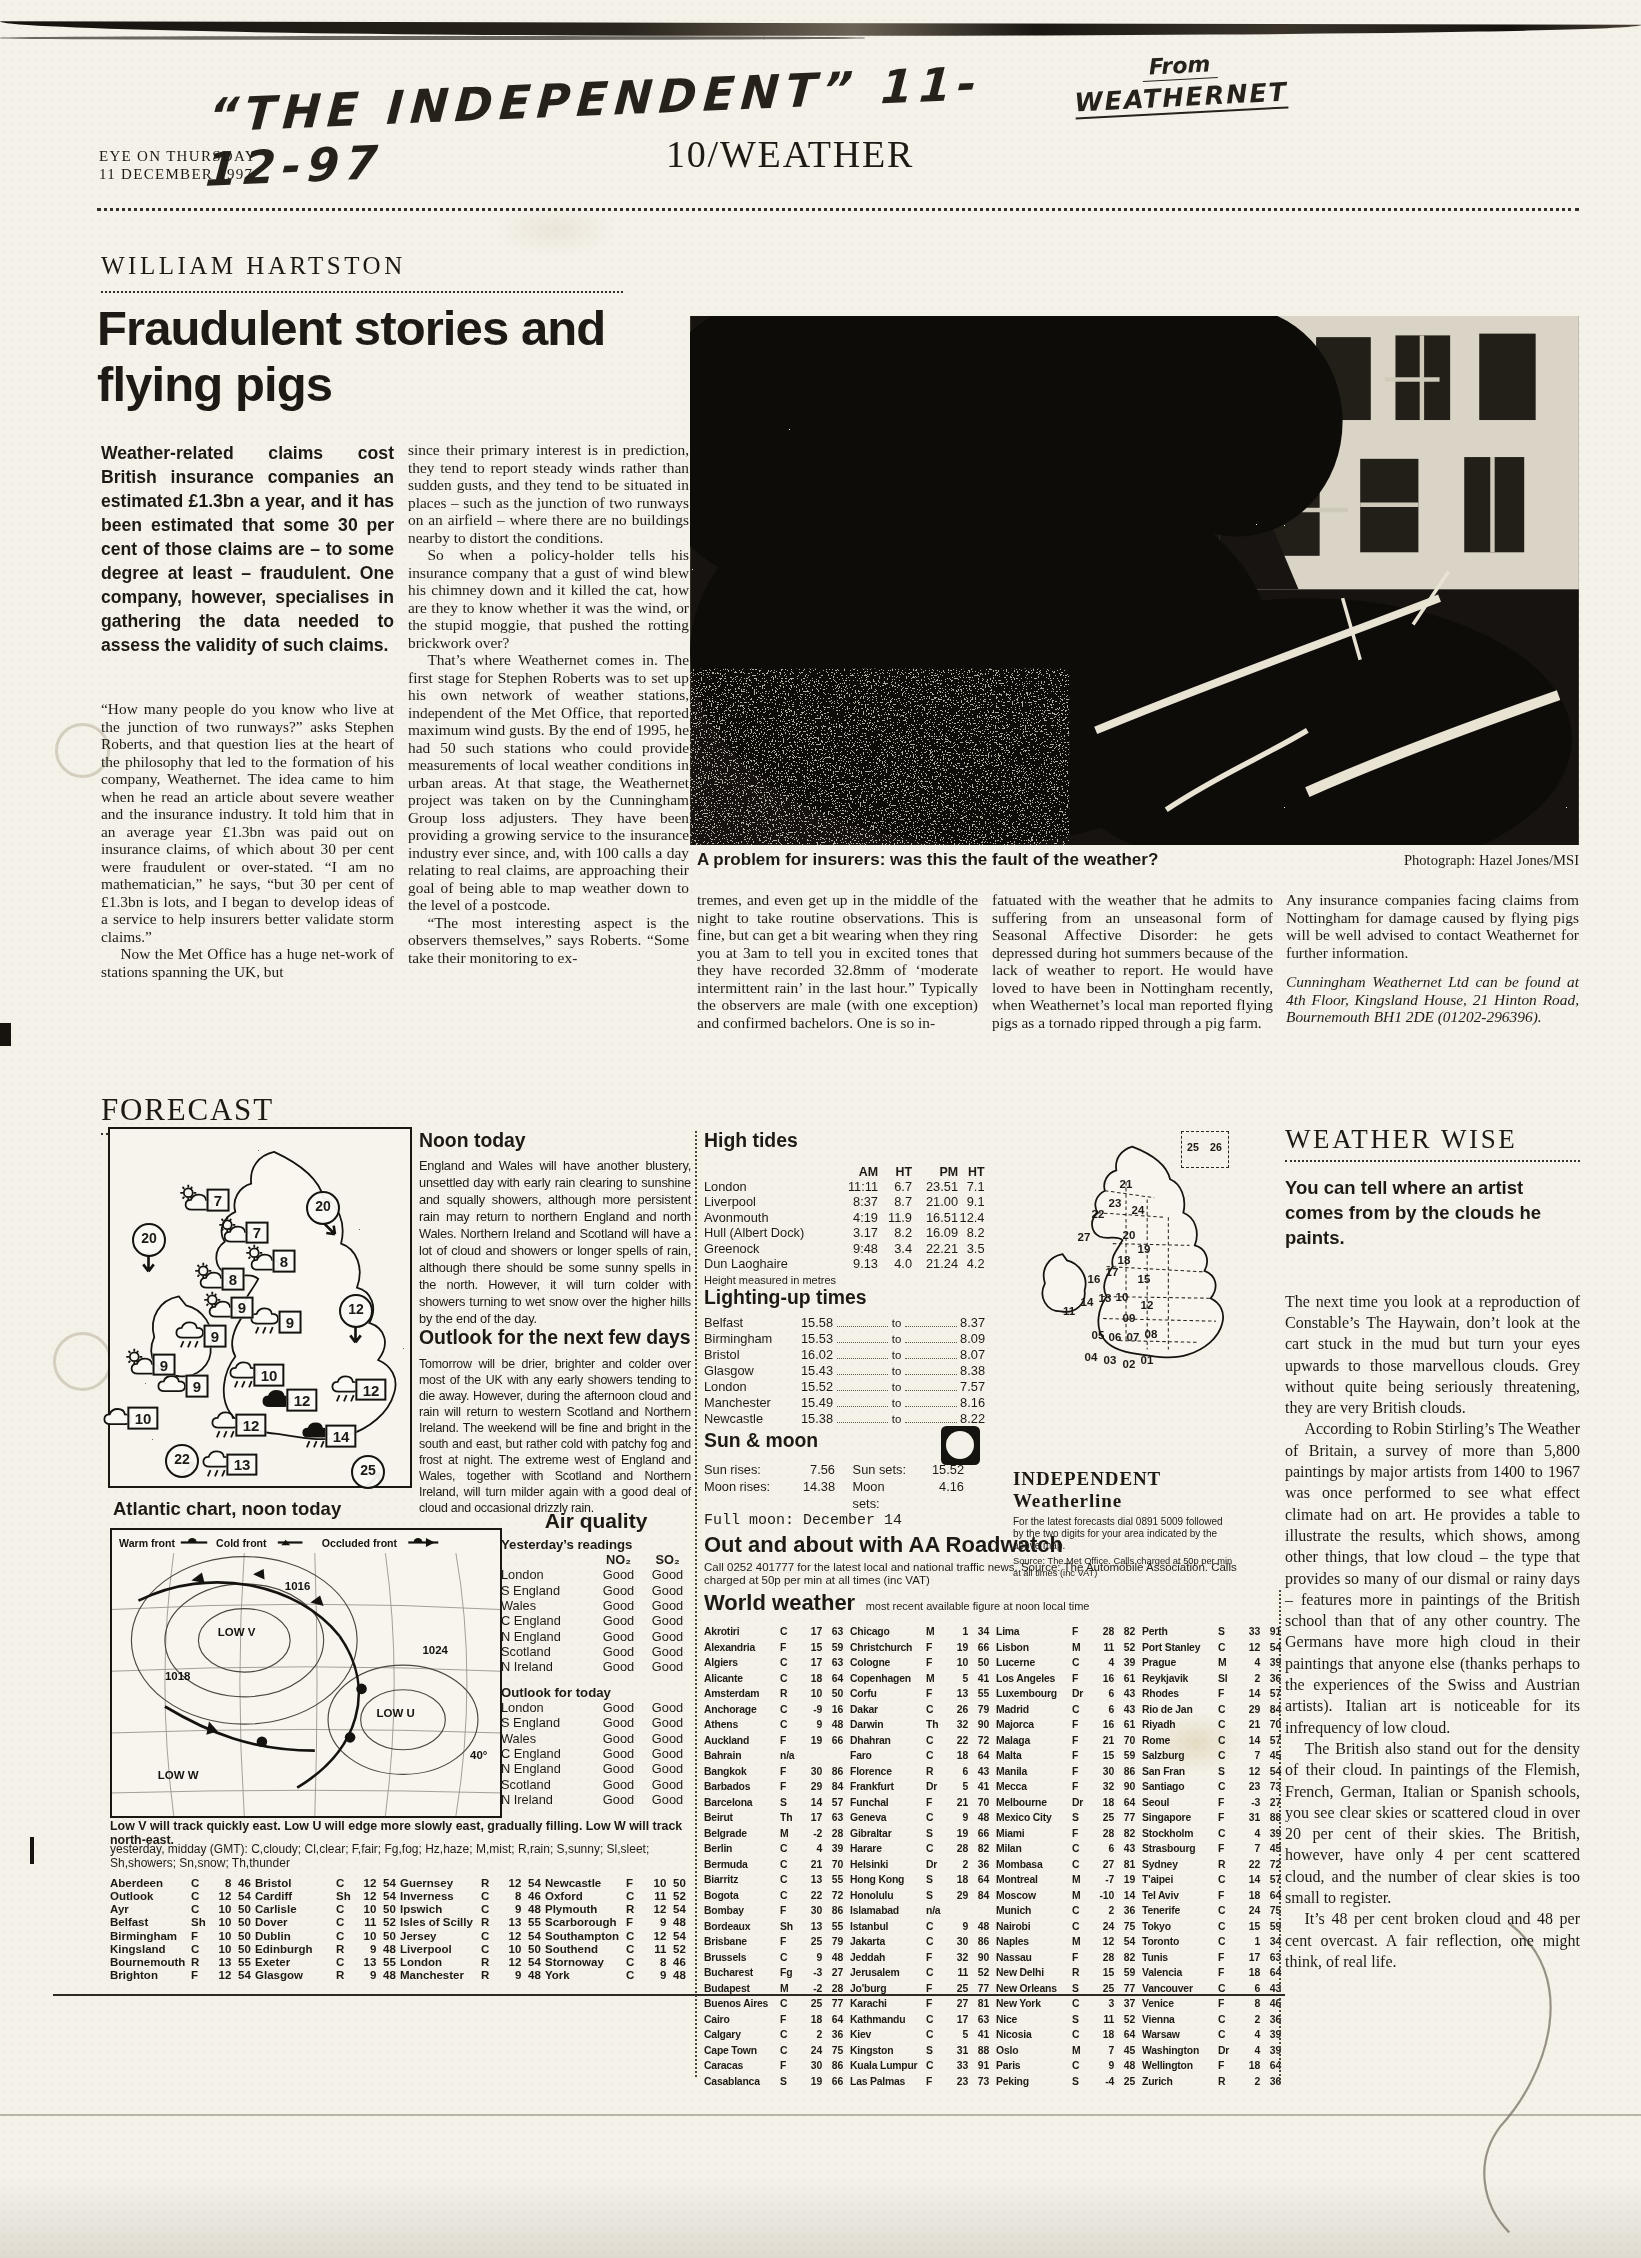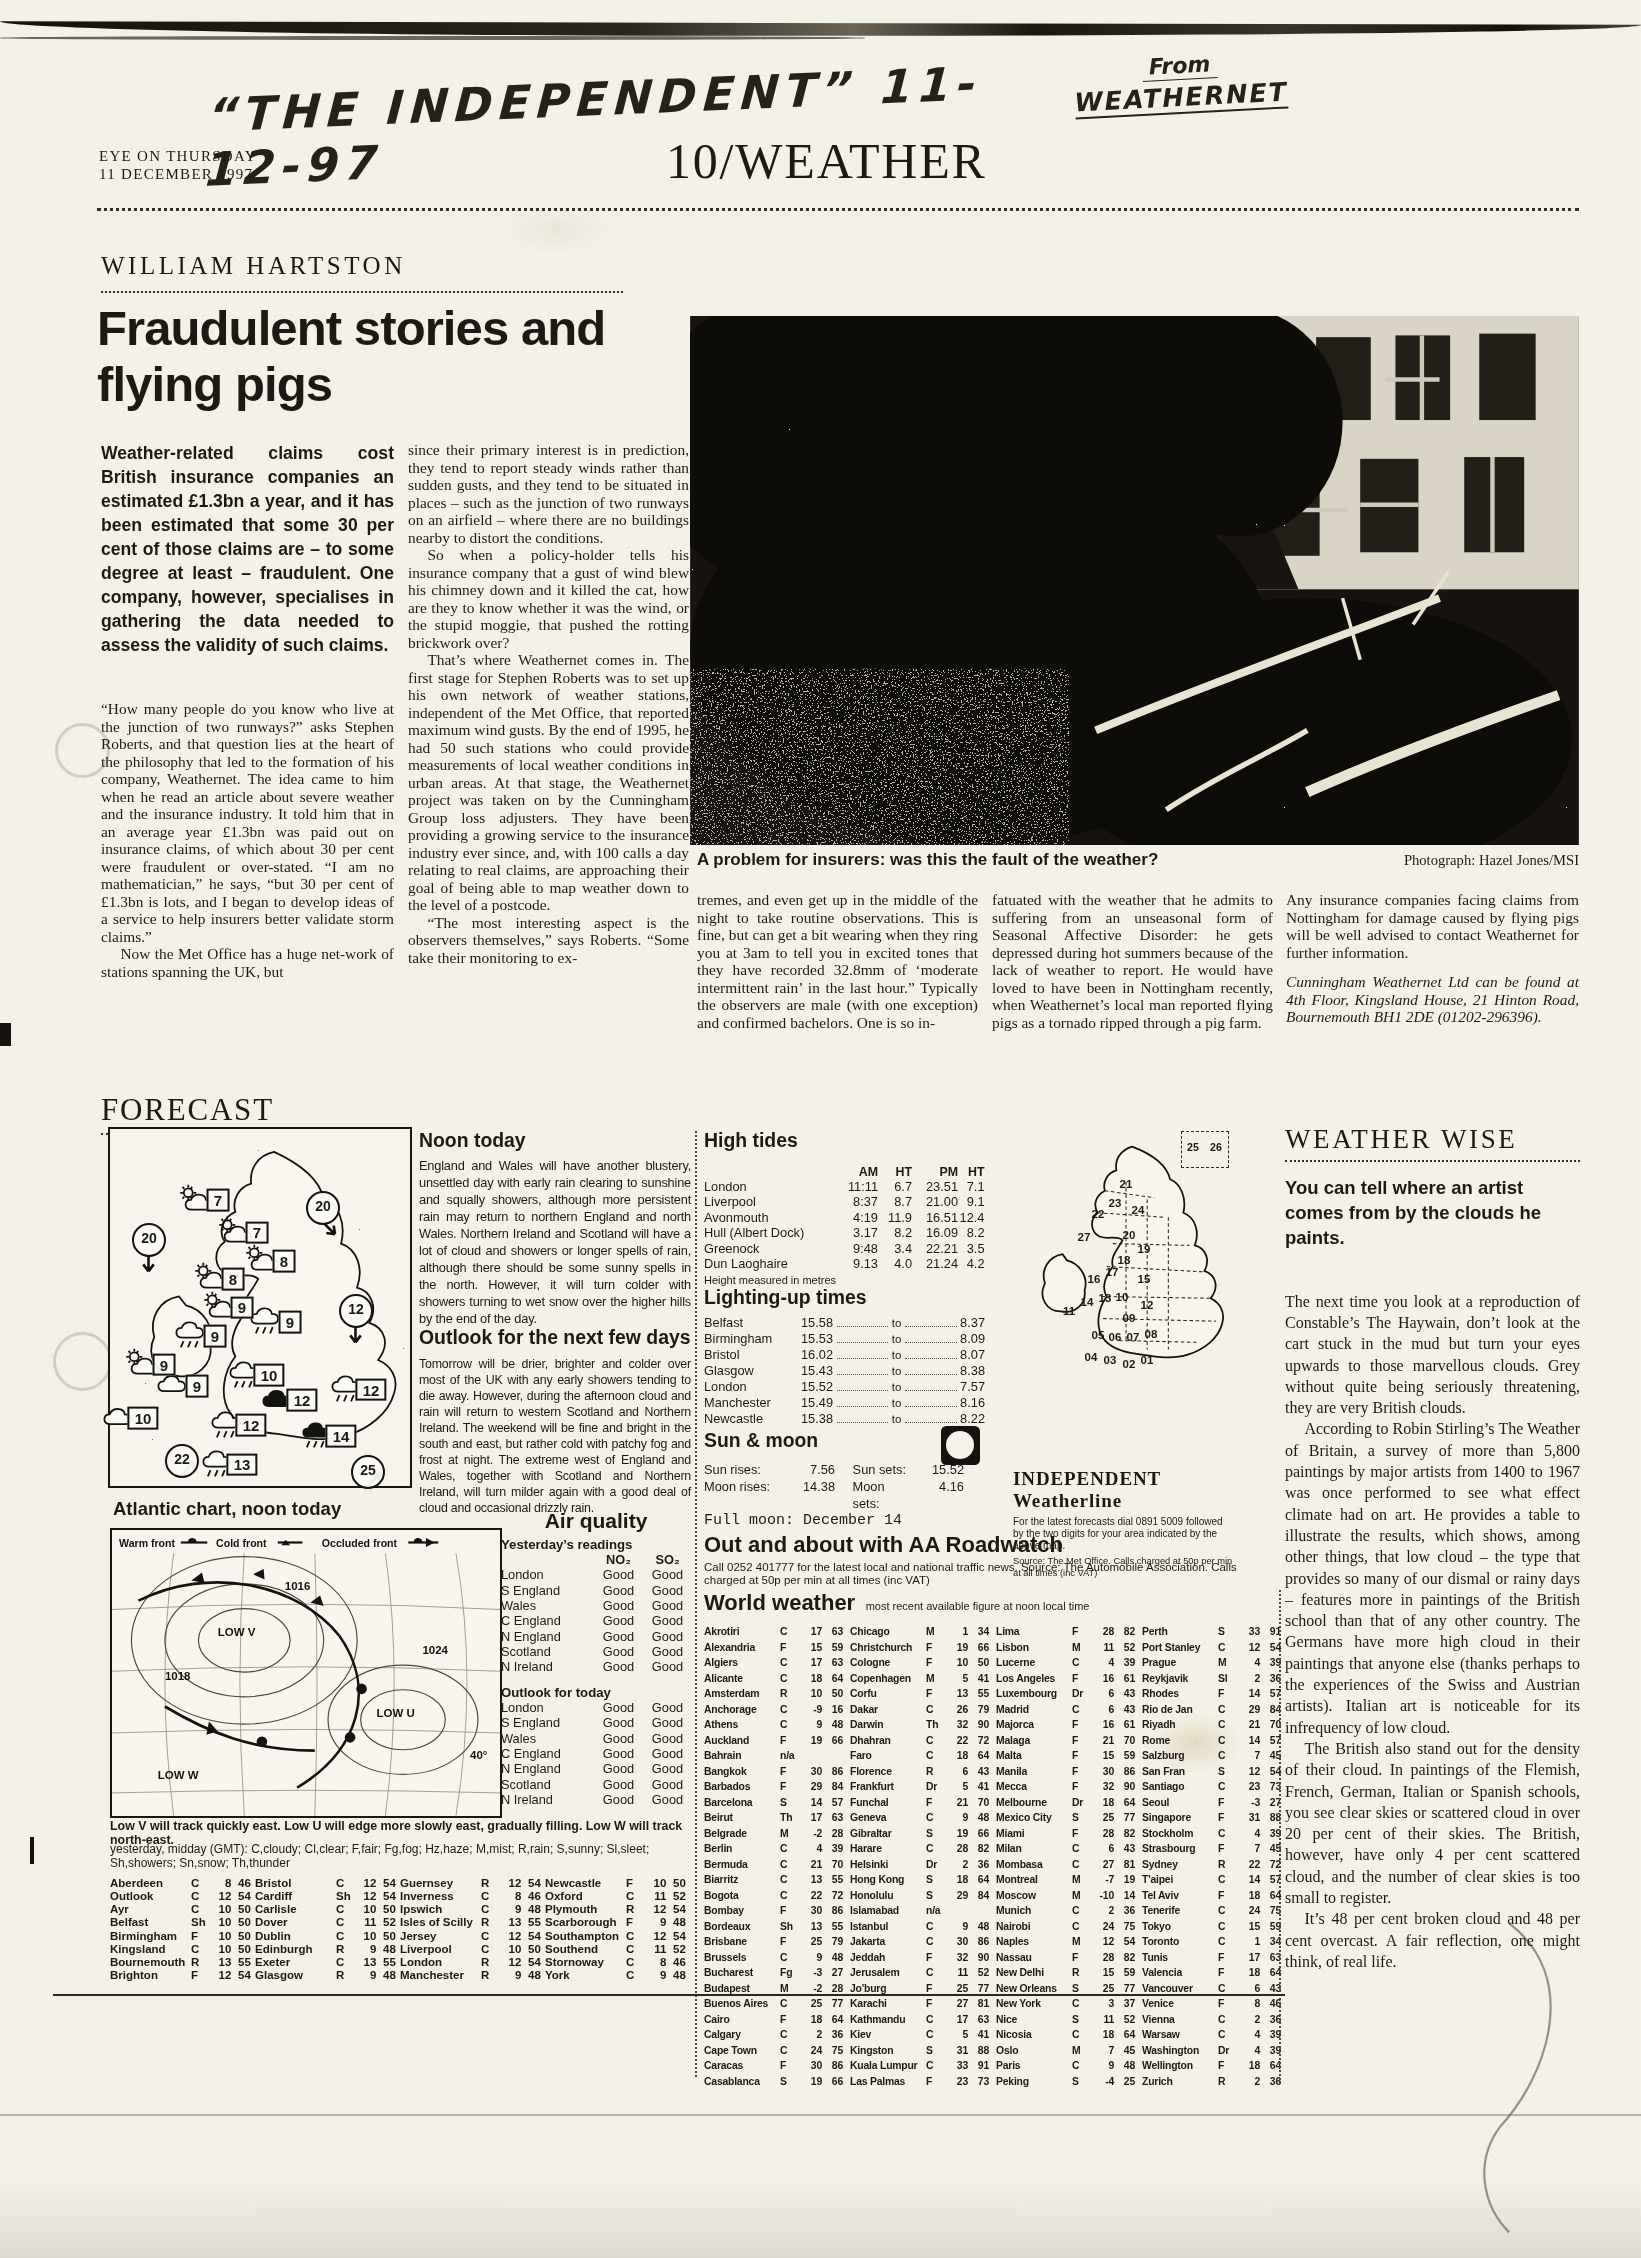--- a/index.html
+++ b/index.html
@@ -31,21 +31,21 @@
 
   
   .hand{font-family:"DejaVu Sans",sans-serif;font-weight:700;font-style:italic;color:#26221b;}
   .hw-title{left:207px;top:71px;width:838px;font-size:46px;letter-spacing:6.2px;transform:rotate(-2.4deg) skewX(-6deg);}
   .hw-note{left:1066px;top:53px;width:229px;text-align:center;transform:rotate(-3deg);}
   .hw-note .l1{font-size:22px;display:inline-block;border-bottom:1.8px solid #26221b;padding:0 7px 0.9px;}
   .hw-note .l2{font-size:25.6px;letter-spacing:1.8px;border-bottom:2.6px double #26221b;display:inline-block;margin-top:1.8px;}
 
   
   .eyebrow{left:99px;top:148px;font-size:15px;letter-spacing:1.3px;line-height:17.6px;font-family:var(--serif);}
-  .pg-title{left:666px;top:132px;font-size:50px;letter-spacing:1.8px;font-family:var(--serif);}
+  .pg-title{left:666px;top:132px;font-size:38px;letter-spacing:1.8px;font-family:var(--serif);}
   .rule-dot-h{border-top:3.5px dotted #35302a;height:0;}
   .top-dots{left:97px;top:208px;width:1482px;}
 
   
   .byline{left:101px;top:252px;font-size:25px;letter-spacing:3.5px;font-family:var(--serif);}
   .byline-dots{left:101px;top:291px;width:522px;border-top:2.6px dotted #35302a;}
   .headline{left:97px;top:300px;width:618px;font-family:var(--sans);font-weight:700;font-size:49px;line-height:56px;letter-spacing:-0.9px;}
   .intro{left:101px;top:441px;width:293px;font-family:var(--sans);font-weight:700;font-size:17.6px;line-height:24px;}
   .bodycol{font-size:15.4px;line-height:17.5px;}
   .col1{left:101px;top:700px;width:293px;height:393px;}

